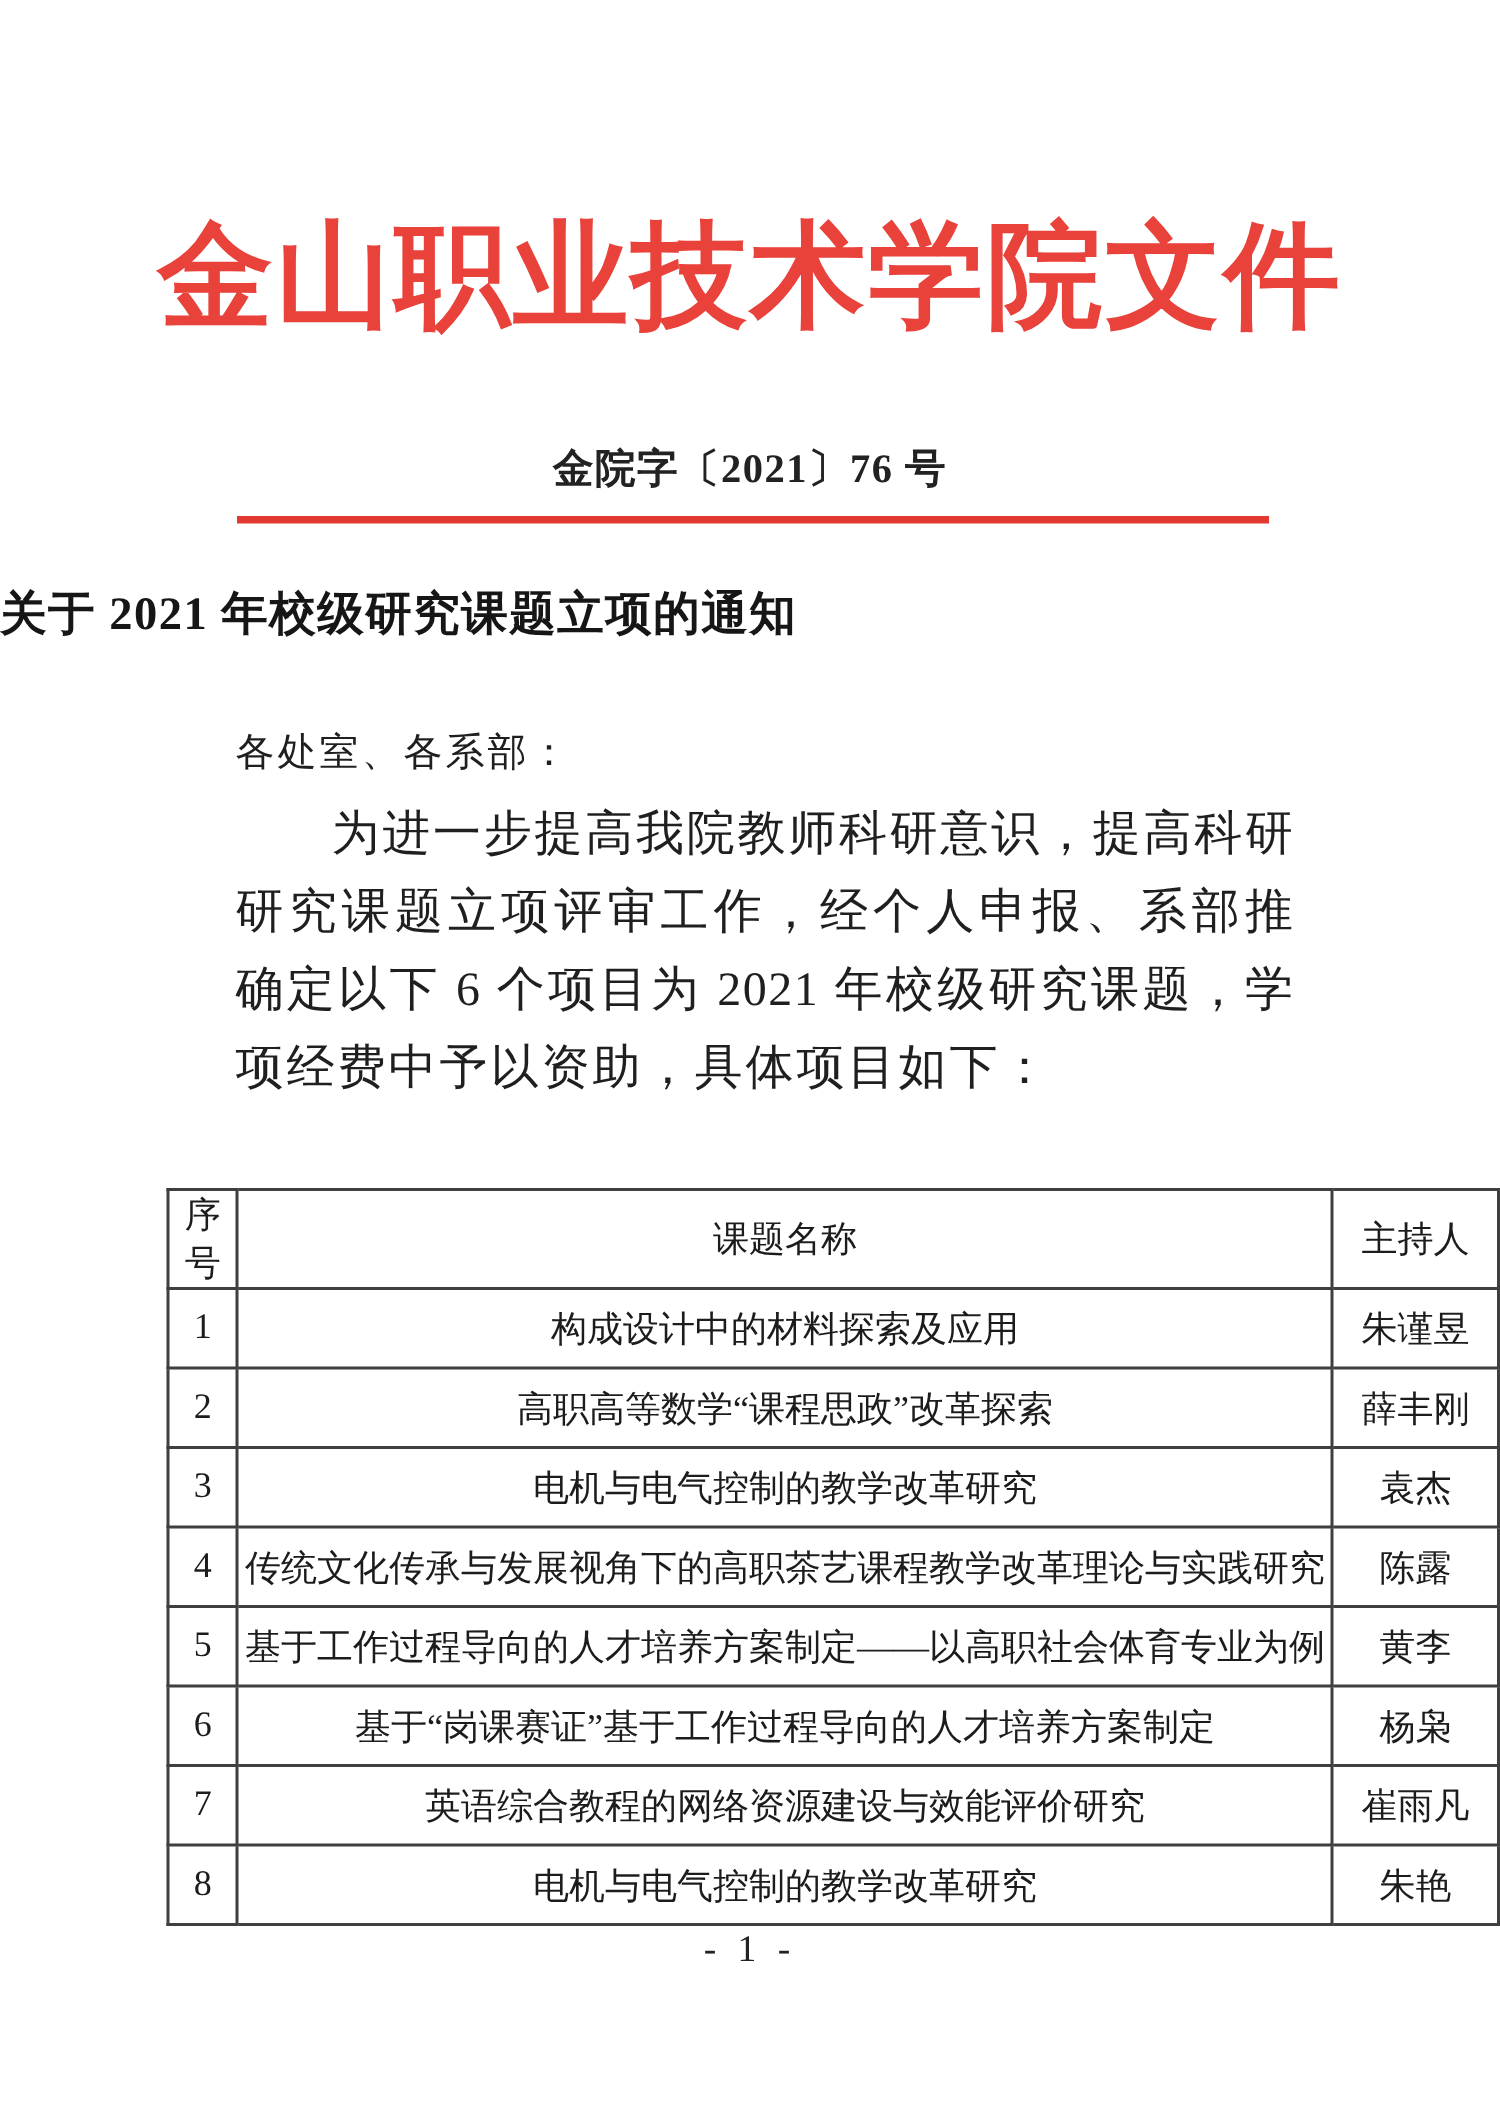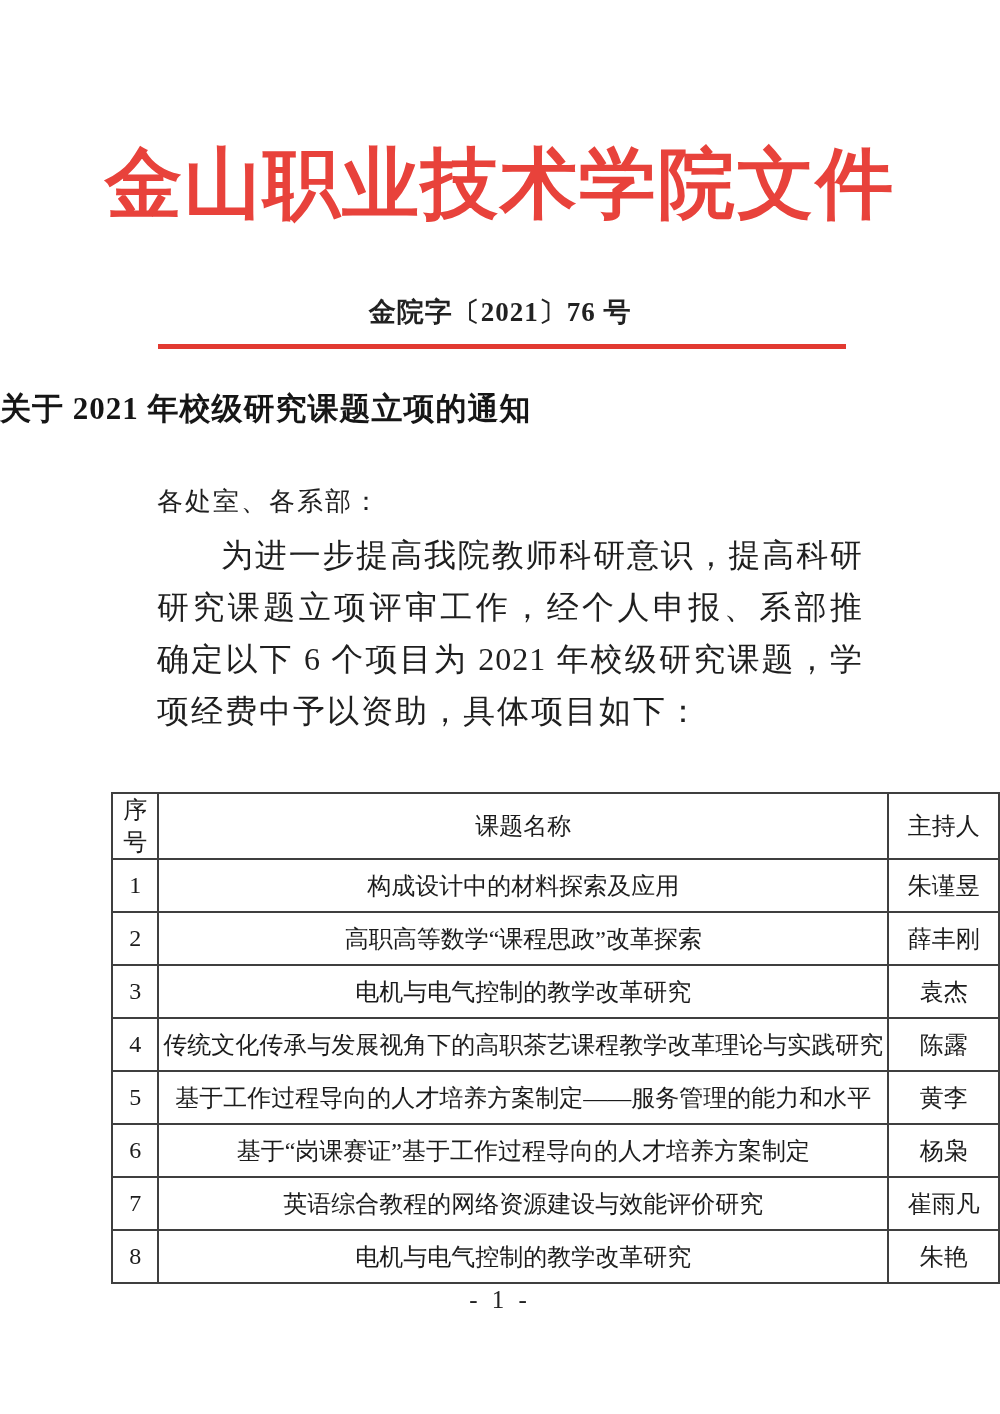--- a/index.html
+++ b/index.html
@@ -161,21 +161,21 @@
       <td class="cell-topic fit">电机与电气控制的教学改革研究</td>
       <td>袁杰</td>
     </tr>
     <tr>
       <td>4</td>
       <td class="cell-topic fit">传统文化传承与发展视角下的高职茶艺课程教学改革理论与实践研究</td>
       <td>陈露</td>
     </tr>
     <tr>
       <td>5</td>
-      <td class="cell-topic fit">基于工作过程导向的人才培养方案制定——服务管理的能力和水平</td>
+      <td class="cell-topic fit">基于工作过程导向的人才培养方案制定——以高职社会体育专业为例</td>
       <td>黄李</td>
     </tr>
     <tr>
       <td>6</td>
       <td class="cell-topic fit">基于“岗课赛证”基于工作过程导向的人才培养方案制定</td>
       <td>杨枭</td>
     </tr>
     <tr>
       <td>7</td>
       <td class="cell-topic fit">英语综合教程的网络资源建设与效能评价研究</td>

